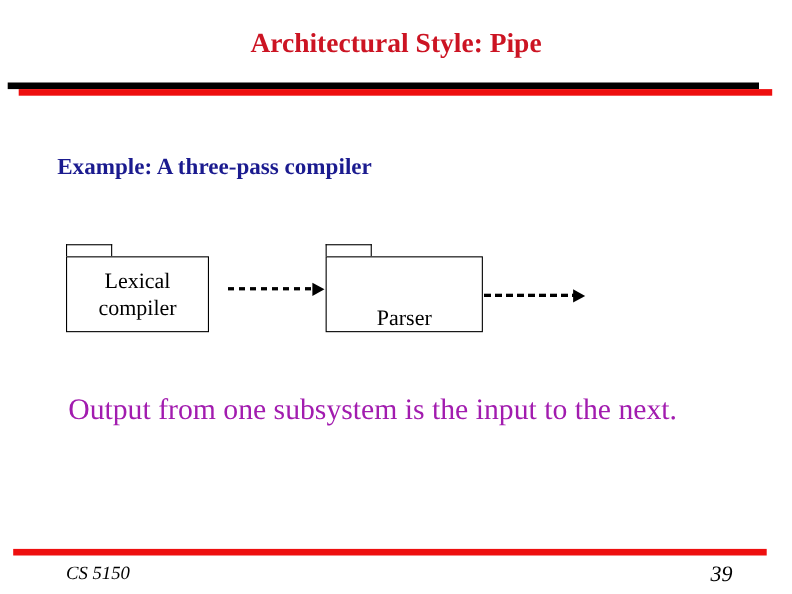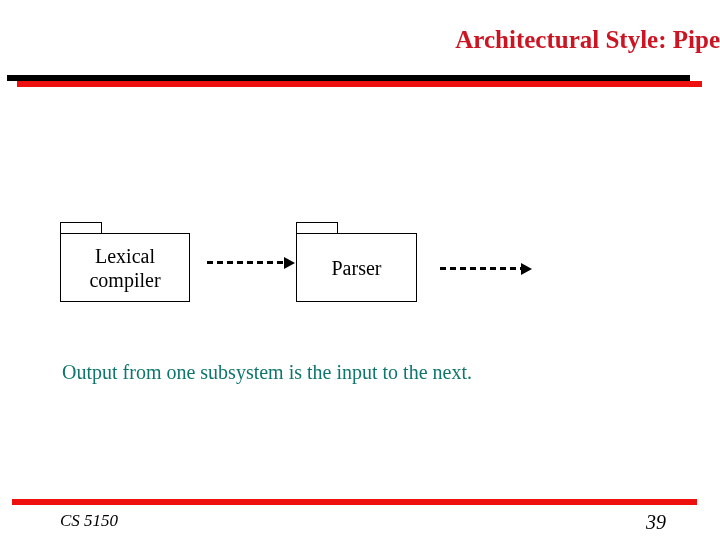--- a/index.html
+++ b/index.html
@@ -14,21 +14,21 @@
     background: #ffffff;
     overflow: hidden;
     font-family: "Liberation Serif", "DejaVu Serif", serif;
     color: #000000;
   }
   .title {
     position: absolute;
     top: 25px;
     left: 0;
     width: 720px;
-    text-align: right;
+    text-align: center;
     font-size: 25px;
     line-height: 30px;
     font-weight: bold;
     color: #cc1423;
   }
   .bar {
     position: absolute;
     height: 6px;
   }
   .bar-black {
@@ -96,23 +96,23 @@
     width: 0;
     height: 0;
     border-left: 11px solid #000000;
     border-top: 6px solid transparent;
     border-bottom: 6px solid transparent;
   }
   .body-text {
     position: absolute;
     left: 62px;
     top: 359px;
-    font-size: 20px;
+    font-size: 27px;
     line-height: 26px;
-    color: #0f766e;
+    color: #a21caf;
   }
   .footer-bar {
     position: absolute;
     left: 12px;
     top: 499px;
     width: 685px;
     height: 6px;
     background: #ee0f0f;
   }
   .footer-course {
@@ -134,37 +134,38 @@
 </head>
 <body>
 
 <div class="slide">
 
   <div class="title">Architectural Style: Pipe</div>
 
   <div class="bar bar-black"></div>
   <div class="bar bar-red"></div>
 
+  <div class="heading">Example: A three-pass compiler</div>
 
   <div class="folder" style="left:60px;">
     <div class="tab"></div>
     <div class="fbody" style="width:130px;">
       <span>Lexical</span>
       <span>compiler</span>
     </div>
   </div>
 
   <div class="arrow" style="left:207px; top:257px; width:88px;">
     <div class="dash"></div>
     <div class="head"></div>
   </div>
 
   <div class="folder" style="left:296px;">
     <div class="tab"></div>
-    <div class="fbody" style="width:121px;">
+    <div class="fbody" style="width:143px;justify-content:flex-end;">
       <span>Parser</span>
       <span></span>
     </div>
   </div>
 
   <div class="arrow" style="left:440px; top:263px; width:92px;">
     <div class="dash"></div>
     <div class="head"></div>
   </div>
 

